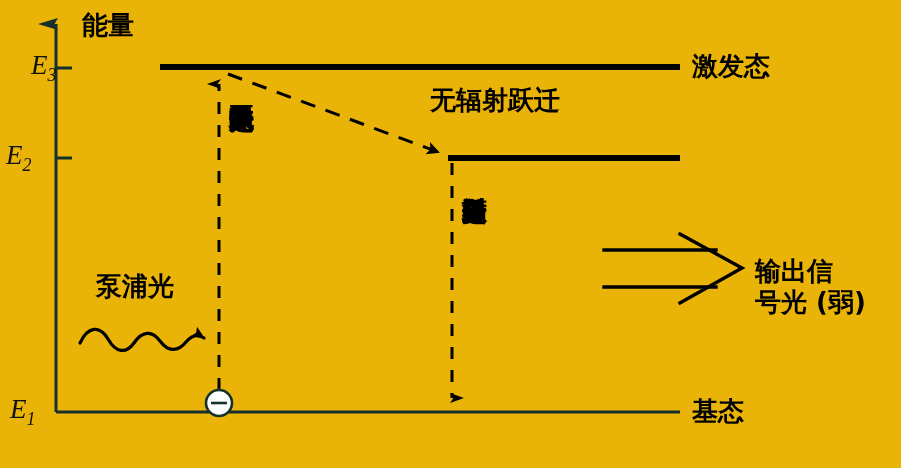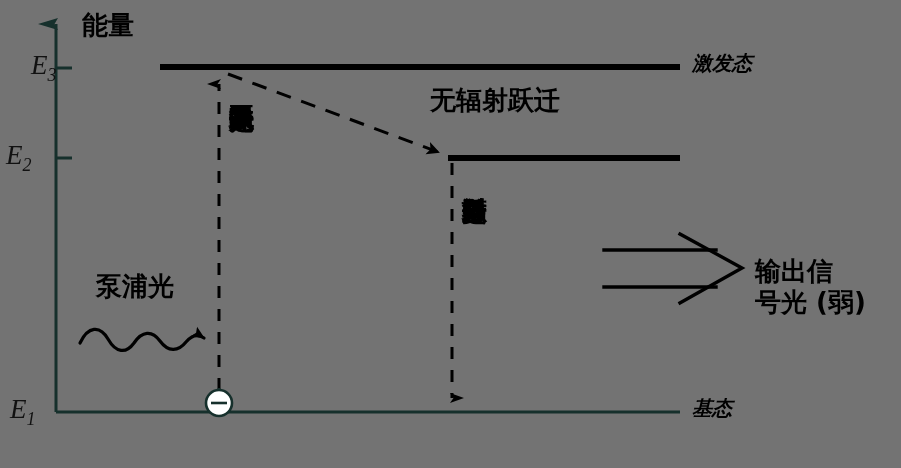--- a/index.html
+++ b/index.html
@@ -1,36 +1,36 @@
 <!DOCTYPE html>
 <html><head>
 <meta charset="utf-8">
 <style>
   html,body{margin:0;padding:0;background:#ffffff;}
   body{
     width:901px;height:468px;overflow:hidden;
     font-family:"Liberation Sans","DejaVu Sans",sans-serif;
     color:#000;
   }
-  #stage{position:relative;width:901px;height:468px;background:#737373;}
+  #stage{position:relative;width:901px;height:468px;background:#eab308;}
   #art{position:absolute;left:0;top:0;width:901px;height:468px;}
 
   .lbl{position:absolute;white-space:nowrap;line-height:1;}
 
   
   .elab{
     font-family:"Liberation Serif","DejaVu Serif",serif;
     font-style:italic;font-size:27px;color:#111;
   }
   .elab .sub{font-size:18px;vertical-align:-0.38em;font-style:italic;}
 
   
   .cjk{font-family:"DejaVu Sans","Liberation Sans",sans-serif;font-weight:700;color:#000;}
   .t-axis{font-size:26px;}
-  .t-state{font-size:20px;font-style:italic;}
+  .t-state{font-size:26px;}
   .t-nonrad{font-size:26px;}
   .t-pump{font-size:26px;}
   .t-out{font-size:26px;line-height:1.18;}
 
   
   .vert{
     writing-mode:vertical-rl;
     text-orientation:upright;
     font-size:25px;
     letter-spacing:0px;

